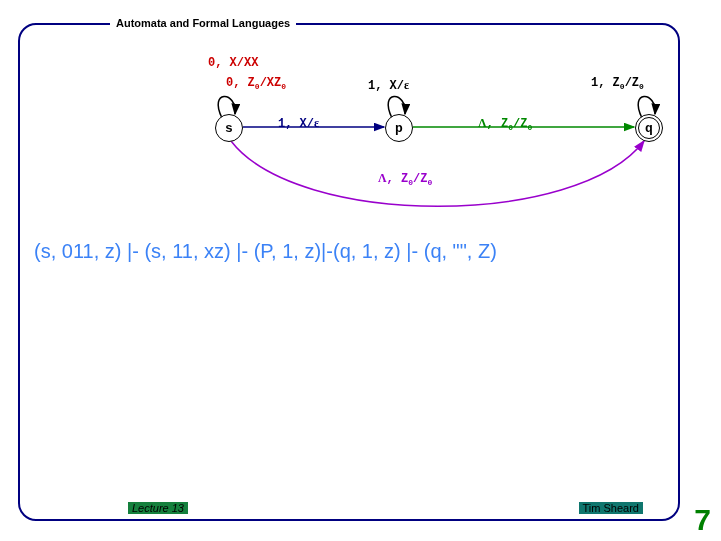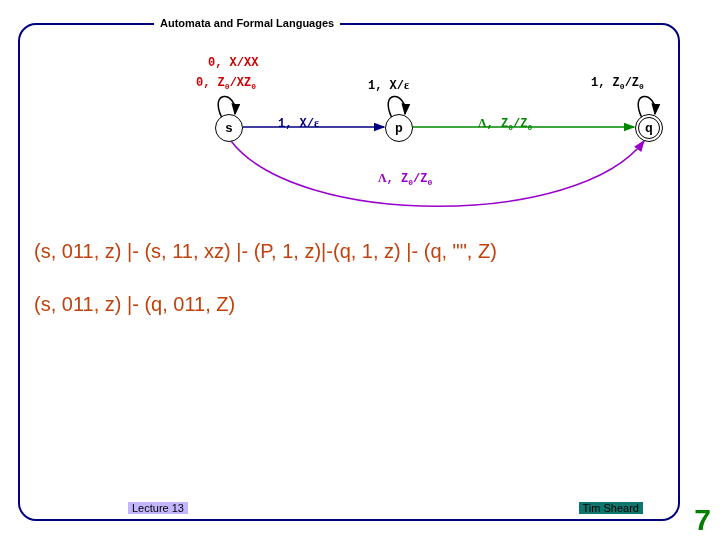--- a/index.html
+++ b/index.html
@@ -24,29 +24,29 @@
   }
   .title-chip {
     position: absolute;
     left: 110px;
     top: 16px;
     padding: 1px 6px 1px 6px;
     background: #fff;
     font-size: 11px;
     font-weight: bold;
     color: #000;
-    margin-left: 44px;
   }
   .footer-left {
     position: absolute;
     left: 128px;
     top: 502px;
     font-size: 11px;
-    background: #c4b5fd;
+    background: #15803d;
     padding: 0 4px;
+    font-style: italic;
   }
   .footer-right {
     position: absolute;
     right: 78px;
     top: 502px;
     font-size: 11px;
     background: #0f766e;
     padding: 0 4px;
   }
   .page-num {
@@ -108,21 +108,21 @@
   .purple { color: #9900cc; }
   .green { color: #008800; }
   .black { color: #000; }
 
   .derivations {
     position: absolute;
     left: 34px;
     top: 240px;
     font-family: Arial, sans-serif;
     font-size: 20px;
-    color: #c2410c;
+    color: #3b82f6;
   }
   .derivations div {
     margin-bottom: 30px;
   }
 </style>
 </head>
 <body>
 
 <div class="slide-frame"></div>
 
@@ -168,21 +168,21 @@
   </div>
 
   <div class="state" style="left:597px; top:76px;">
     <div class="state-inner">
       <span>q</span>
     </div>
   </div>
 
   <div class="lbl red" style="left:170px; top:18px;text-align:center;">0, X/XX</div>
 
-  <div class="lbl red" style="left:158px; top:38px;">
+  <div class="lbl red" style="left:188px; top:38px;">
     <span>0, Z</span><sub>0</sub><span>/XZ</span><sub>0</sub>
   </div>
 
   <div class="lbl black" style="left:330px; top:40px;">
     <span>1, X/</span><span class="sym">ε</span>
   </div>
 
   <div class="lbl navy" style="left:240px; top:78px;">
     <span>1, X/</span><span class="sym">ε</span>
   </div>
@@ -196,18 +196,17 @@
   </div>
 
   <div class="lbl purple" style="left:340px; top:133px;">
     <span class="sym">Λ</span><span>, Z</span><sub>0</sub><span>/Z</span><sub>0</sub>
   </div>
 
 </div>
 
 <div class="derivations">
   <div>(s, 011, z) |- (s, 11, xz) |- (P, 1, z)|-(q, 1, z) |- (q, "", Z)</div>
-  <div>(s, 011, z) |- (q, 011, Z)</div>
 </div>
 
 <div class="footer-left">Lecture 13</div>
 <div class="footer-right">Tim Sheard</div>
 <div class="page-num">7</div>
 
 </body></html>

